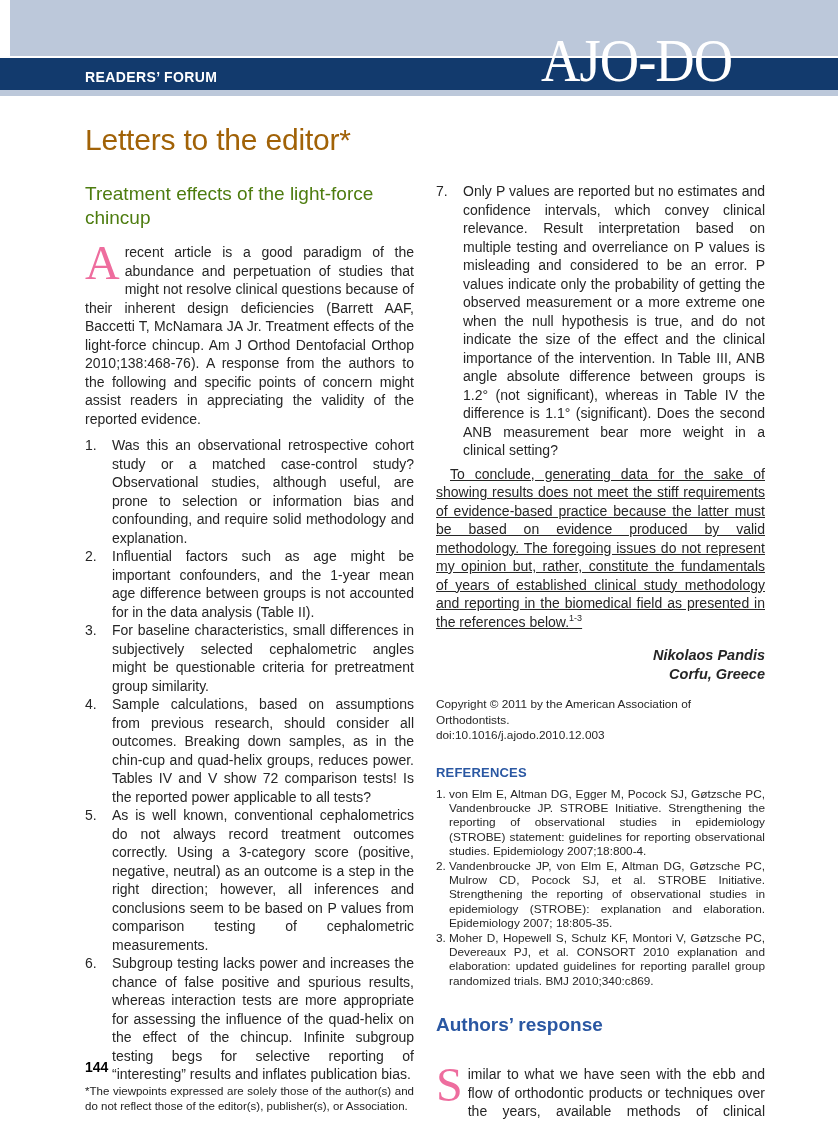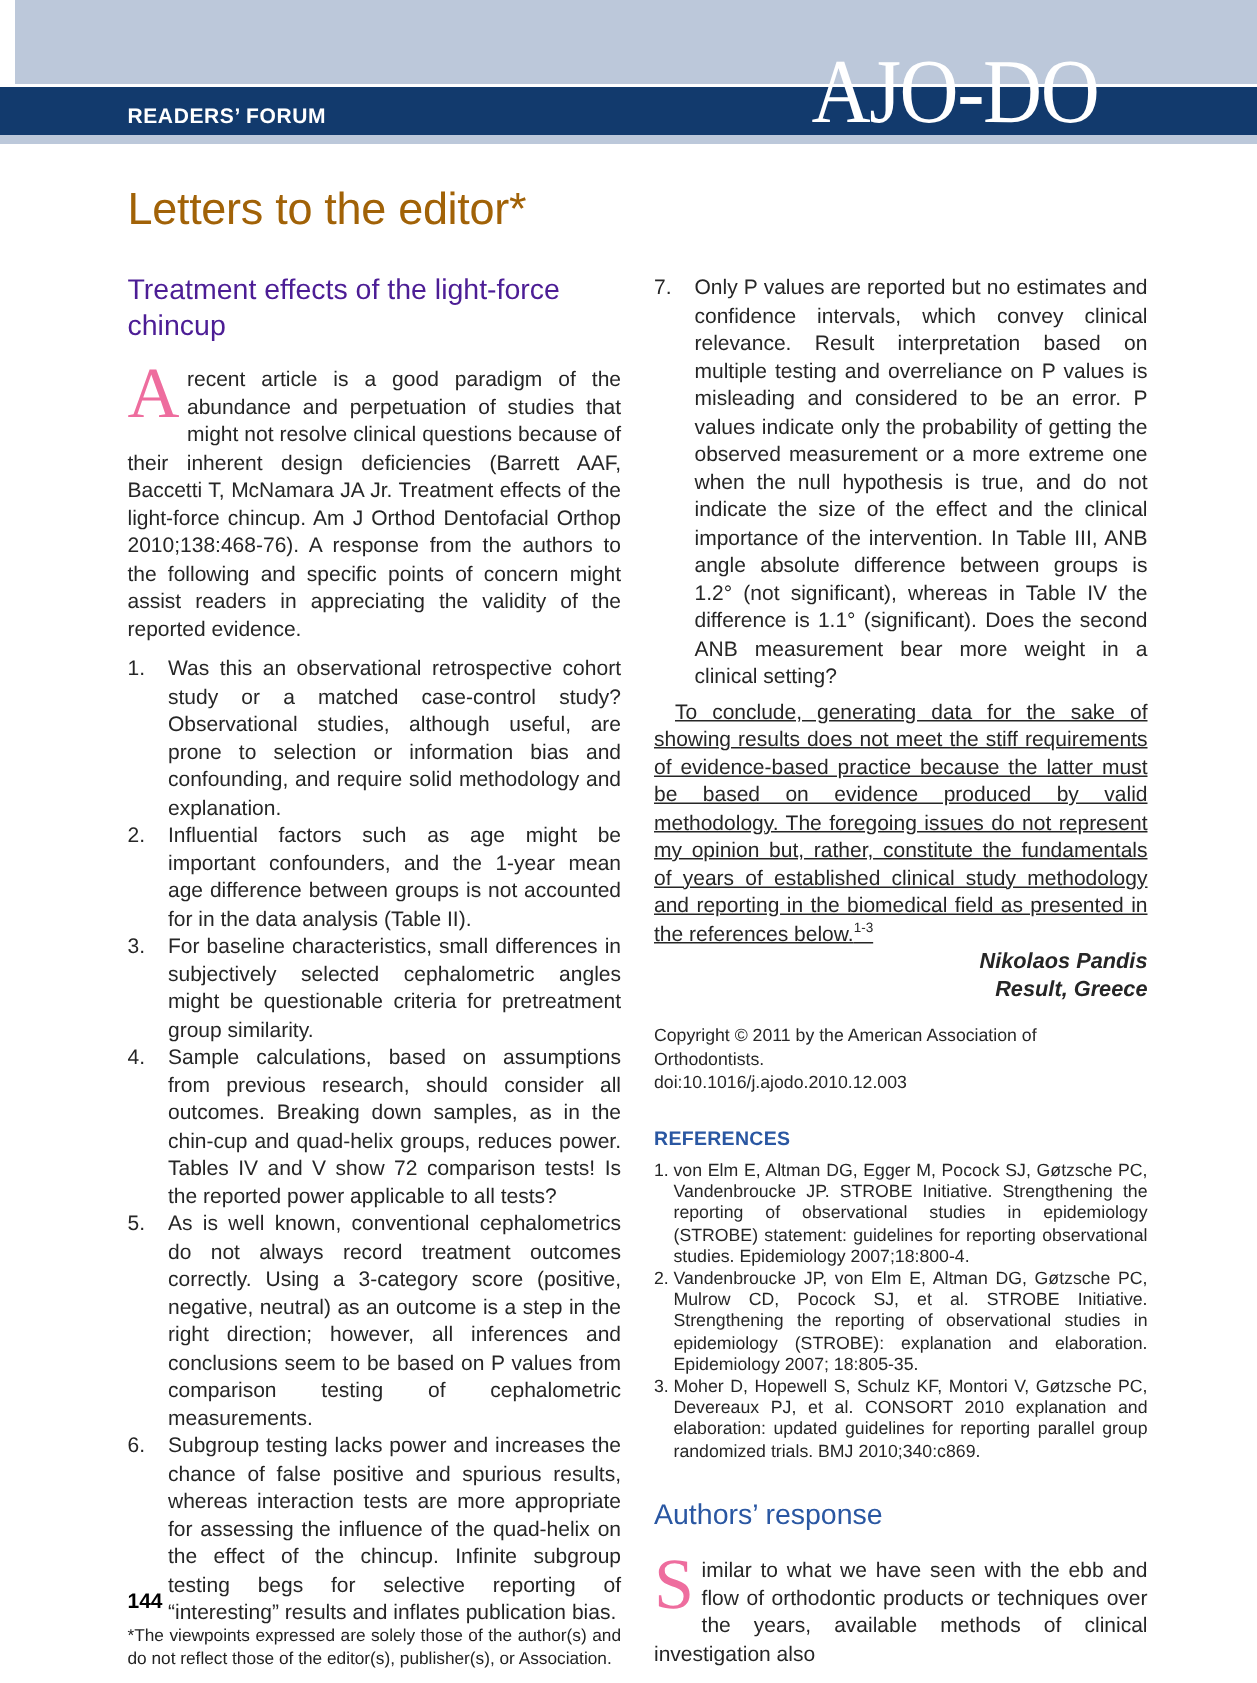--- a/index.html
+++ b/index.html
@@ -24,51 +24,51 @@
   }
   
   main{position:absolute;left:85px;top:96px;width:680px;}
   .title{
     margin:27px 0 0;font-size:30px;font-weight:400;color:#a16207;
     letter-spacing:-0.2px;
   }
   .cols{display:flex;gap:22px;margin-top:25px;height:864px;}
   .col{width:329px;display:flex;flex-direction:column;}
   .sec-head{
-    margin:0;font-size:19px;line-height:24px;color:#4c1d95;font-weight:500;
+    margin:0;font-size:19px;line-height:24px;color:#4d7c0f;font-weight:500;
   }
   p{margin:0;}
   .body-text{font-size:14px;line-height:18.5px;text-align:justify;}
   .intro{margin-top:13px;}
   .dropcap{
     float:left;font-family:"Liberation Serif",serif;font-size:48px;
     line-height:36px;color:#ee6d9e;margin:2px 5px 0 0;
   }
   .olist{margin-top:8px;}
   .li{display:flex;font-size:14px;line-height:18.5px;}
   .li .num{width:27px;flex:none;}
   .li .txt{flex:1;text-align:justify;}
   .footnote{
     margin-top:auto;font-size:11.5px;line-height:15px;text-align:justify;color:#222;
   }
   .conclusion{margin-top:5px;text-indent:14px;text-decoration:underline;}
   .conclusion sup{font-size:9px;line-height:0;}
   .signature{
     text-align:right;font-style:italic;font-weight:700;
-    font-size:14.5px;line-height:19px;margin-top:1px;
+    font-size:14.5px;line-height:19px;margin-top:15px;
   }
   .citation{margin-top:13px;font-size:11.8px;line-height:15.5px;}
   .refs-head{
     margin:21px 0 0;font-size:13px;color:#2a57a2;font-weight:700;letter-spacing:0.2px;
   }
   .refs{margin-top:7px;}
   .ref{display:flex;font-size:11.8px;line-height:14.4px;}
   .ref .num{width:13px;flex:none;}
   .ref .txt{flex:1;text-align:justify;}
-  .resp-head{margin:25px 0 0;font-size:19px;color:#2a57a2;font-weight:400;}
+  .resp-head{margin:25px 0 14px;font-size:19px;color:#2a57a2;font-weight:700;}
   .resp-intro{margin-top:14px;}
   .pageno{margin-top:13px;font-size:14px;font-weight:700;color:#000000;}
 </style>
 </head>
 <body>
 
 <div>
 
   <header>
     <div class="band-light"></div>
@@ -125,21 +125,21 @@
           <span class="num">7.</span>
           <span class="txt">Only P values are reported but no estimates and confidence intervals, which convey clinical relevance. Result interpretation based on multiple testing and overreliance on P values is misleading and considered to be an error. P values indicate only the probability of getting the observed measurement or a more extreme one when the null hypothesis is true, and do not indicate the size of the effect and the clinical importance of the intervention. In Table III, ANB angle absolute difference between groups is 1.2° (not significant), whereas in Table IV the difference is 1.1° (significant). Does the second ANB measurement bear more weight in a clinical setting?</span>
         </div>
 
         <p class="body-text conclusion">
           <span>To conclude, generating data for the sake of showing results does not meet the stiff requirements of evidence-based practice because the latter must be based on evidence produced by valid methodology. The foregoing issues do not represent my opinion but, rather, constitute the fundamentals of years of established clinical study methodology and reporting in the biomedical field as presented in the references below.</span><sup>1-3</sup>
         </p>
 
         <div class="signature">
           <div>Nikolaos Pandis</div>
-          <div>Result, Greece</div>
+          <div>Corfu, Greece</div>
         </div>
 
         <div class="citation">
           <div>Copyright © 2011 by the American Association of Orthodontists.</div>
           <div>doi:10.1016/j.ajodo.2010.12.003</div>
         </div>
 
         <h3 class="refs-head">REFERENCES</h3>
 
         <div class="refs">

